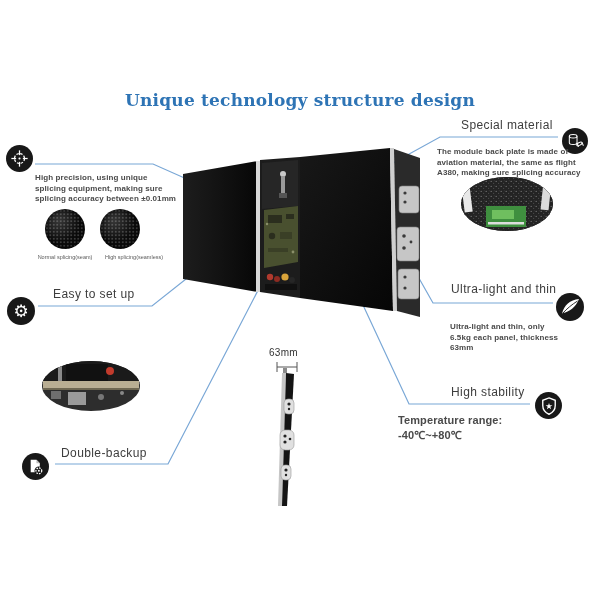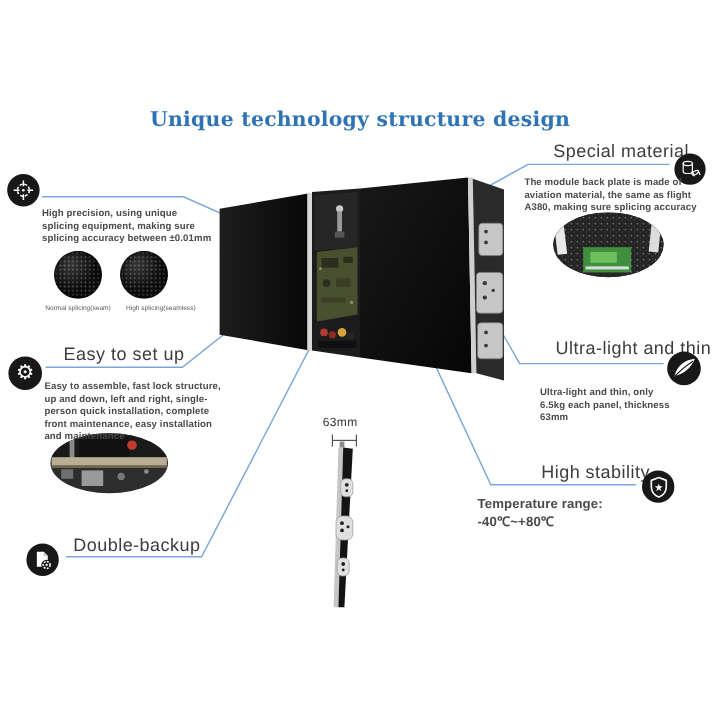--- a/index.html
+++ b/index.html
@@ -8,21 +8,21 @@
     font-family:"Liberation Sans", sans-serif;
   }
   #scene{position:absolute;left:0;top:0;z-index:1;}
   .txt{position:absolute;z-index:2;}
   .page-title{
     font-family:"DejaVu Serif", serif;
     font-weight:bold;font-size:17px;color:#2e74b5;
     left:90px;top:90px;width:420px;text-align:center;letter-spacing:0.2px;
   }
   .feat-heading{
-    font-size:15px;color:#3d3d3d;letter-spacing:0.4px;white-space:nowrap;
+    font-size:12px;color:#3d3d3d;letter-spacing:0.4px;white-space:nowrap;
   }
   .feat-body{
     font-size:8px;font-weight:700;color:#4a4a4a;line-height:1.32;letter-spacing:0.1px;
   }
   .icon-circle{
     position:absolute;z-index:2;border-radius:50%;background:#181818;
     display:flex;align-items:center;justify-content:center;
   }
   .icon-circle svg{display:block;}
   .gear-glyph{color:#ffffff;font-size:17px;line-height:1;font-family:"DejaVu Sans",sans-serif;}
@@ -217,34 +217,33 @@
         <path d="M14,13.9 l2,4.4 M19.6,13.6 l1.6,3.6"></path>
       </g>
     </svg>
   </div>
   <div class="txt feat-body" style="left:437px;top:147px;width:154px;">The module back plate is made of aviation material, the same as flight A380, making sure splicing accuracy</div>
 
   <div class="icon-circle" style="left:7px;top:297px;width:28px;height:28px;">
     <span class="gear-glyph">⚙</span>
   </div>
   <div class="txt feat-heading" style="left:53px;top:287px;">Easy to set up</div>
-  <div class="txt feat-body" style="left:37px;top:317px;width:152px;">Easy to assemble, fast lock structure, up and down, left and right, single-person quick installation, complete front maintenance, easy installation and maintenance</div>
 
   <div class="icon-circle" style="left:22px;top:453px;width:27px;height:27px;">
     <svg width="23" height="23" viewBox="0 0 24 24">
       <path d="M7,5 h6 l3.5,3.5 V18 H7 Z" fill="#ffffff"></path>
       <path d="M13,5 l3.5,3.5 H13 Z" fill="#bbbbbb"></path>
       <circle cx="15.5" cy="16.5" r="4.6" fill="#181818"></circle>
       <circle cx="15.5" cy="16.5" r="3" fill="none" stroke="#ffffff" stroke-width="1.3" stroke-dasharray="1.7 1.1"></circle>
       <circle cx="15.5" cy="16.5" r="1" fill="#ffffff"></circle>
     </svg>
   </div>
   <div class="txt feat-heading" style="left:61px;top:446px;">Double-backup</div>
 
-  <div class="txt feat-heading" style="left:451px;top:282px;margin-left:12px;">Ultra-light and thin</div>
+  <div class="txt feat-heading" style="left:451px;top:282px;">Ultra-light and thin</div>
   <div class="icon-circle" style="left:556px;top:293px;width:28px;height:28px;">
     <svg width="24" height="24" viewBox="0 0 24 24">
       <path d="M4,19 C6,10 12,5 21,4 C18,12 11,17 5,18 Z" fill="#ffffff"></path>
       <path d="M4.5,18.5 C9,13.5 14,9.5 19.5,6" stroke="#181818" stroke-width="0.9" fill="none"></path>
     </svg>
   </div>
   <div class="txt feat-body" style="left:450px;top:322px;width:114px;">Ultra-light and thin, only 6.5kg each panel, thickness 63mm</div>
 
   <div class="txt feat-heading" style="left:451px;top:385px;">High stability</div>
   <div class="icon-circle" style="left:535px;top:392px;width:27px;height:27px;">

